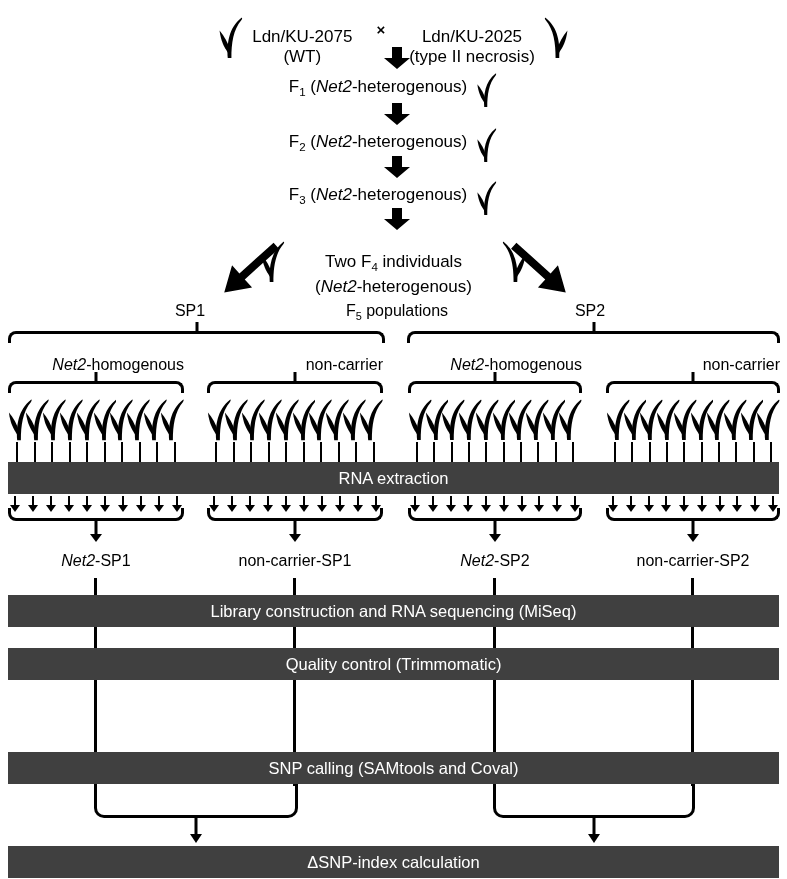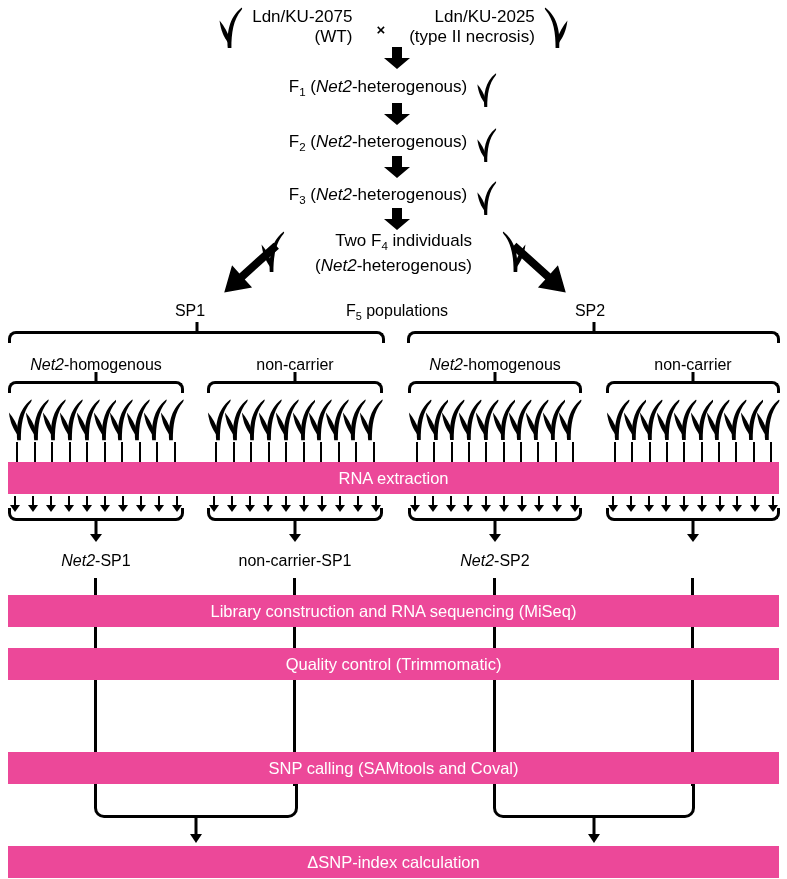--- a/index.html
+++ b/index.html
@@ -1,21 +1,21 @@
 <!DOCTYPE html>
 <html><head>
 <meta charset="utf-8">
 <style>
   html,body{margin:0;padding:0;background:#fff;}
   #canvas{position:relative;width:787px;height:879px;background:#fff;overflow:hidden;
           font-family:"Liberation Sans",sans-serif;color:#000;}
   
   .prow{position:absolute;left:0;width:787px;display:flex;justify-content:center;
         align-items:center;gap:8px;font-size:17px;line-height:20px;}
-  .pcol{text-align:right;}
+  .pcol{text-align:center;margin-top:21px;}
   .cross{font-weight:bold;font-size:15px;padding:0 16px;align-self:flex-start;margin-top:14px;}
   sub{font-size:68%;}
   .it{font-style:italic;}
   
   .plant{display:inline-block;}
   .plant svg{display:block;width:100%;height:100%;}
   .plant-lg{width:27px;height:42px;}
   .plant-md{width:23px;height:35px;}
   .plant-row{width:24px;height:46px;margin-left:-7px;}
   .plants span:first-child{margin-left:0;}
@@ -39,36 +39,36 @@
                border-top:8px solid #000;}
   .merge-bracket{position:absolute;height:34px;border:3px solid #000;border-top:none;
                border-radius:0 0 10px 10px;box-sizing:border-box;z-index:0;}
   .merge-bracket::before{content:"";position:absolute;left:50%;transform:translateX(-50%);
                bottom:-19px;width:3px;height:17px;background:#000;}
   .merge-bracket::after{content:"";position:absolute;left:50%;transform:translateX(-50%);
                bottom:-28px;border-left:6px solid transparent;border-right:6px solid transparent;
                border-top:9px solid #000;}
   
   .grp{position:absolute;top:356px;}
-  .grp .glabel{height:22px;text-align:center;font-size:16px;}
+  .grp .glabel{height:22px;text-align:right;font-size:16px;}
   .grp .sub-bracket{margin-top:3px;}
   .grp .sub-bracket-inner{position:relative;height:12px;}
   .plants{display:flex;margin-top:3px;height:46px;justify-content:center;}
   .stems{display:flex;justify-content:space-between;height:20px;padding:0 8px;}
   .stem{width:2px;height:100%;background:#000;}
   
   .pg{position:absolute;top:496px;}
   .arrows{display:flex;justify-content:space-between;height:9px;padding:0 6px;}
   .darrow{position:relative;width:2px;height:9px;background:#000;}
   .darrow::after{content:"";position:absolute;top:9px;left:-4px;
                  border-left:5px solid transparent;border-right:5px solid transparent;
                  border-top:7px solid #000;}
   .samplelabel{position:absolute;top:56px;left:0;width:100%;text-align:center;font-size:16px;}
   
-  .bar{position:absolute;left:8px;width:771px;height:32px;background:#ec4899;color:#fff;
+  .bar{position:absolute;left:8px;width:771px;height:32px;background:#404040;color:#fff;
        display:flex;align-items:center;justify-content:center;font-size:16.5px;z-index:1;}
   
   .vline{position:absolute;width:3px;background:#000;z-index:0;}
 </style>
 </head>
 <body>
 
 <div id="canvas">
 
   <div class="prow" style="top:6px">
@@ -549,20 +549,21 @@
         <i class="darrow"></i>
         <i class="darrow"></i>
         <i class="darrow"></i>
         <i class="darrow"></i>
         <i class="darrow"></i>
         <i class="darrow"></i>
         <i class="darrow"></i>
         <i class="darrow"></i>
       </div>
     <div class="bracket-bottom"></div>
+    <div class="samplelabel"><span>non-carrier-SP2</span></div>
   </div>
 
   <div class="vline" style="left:94px;top:578px;height:208px"></div>
   <div class="vline" style="left:293px;top:578px;height:208px"></div>
   <div class="vline" style="left:493px;top:578px;height:208px"></div>
   <div class="vline" style="left:691px;top:578px;height:208px"></div>
 
   <div class="bar" style="top:648px">
     <span><span>Quality control (Trimmomatic)</span></span>
   </div>

